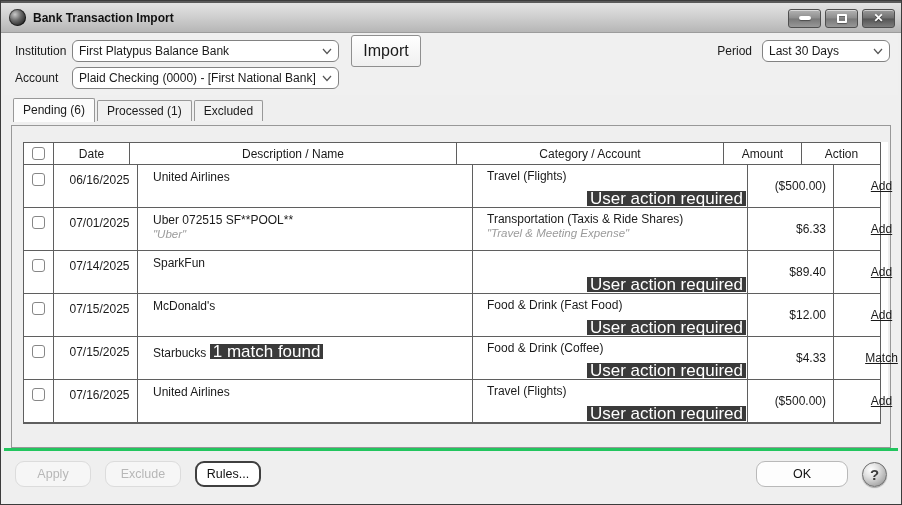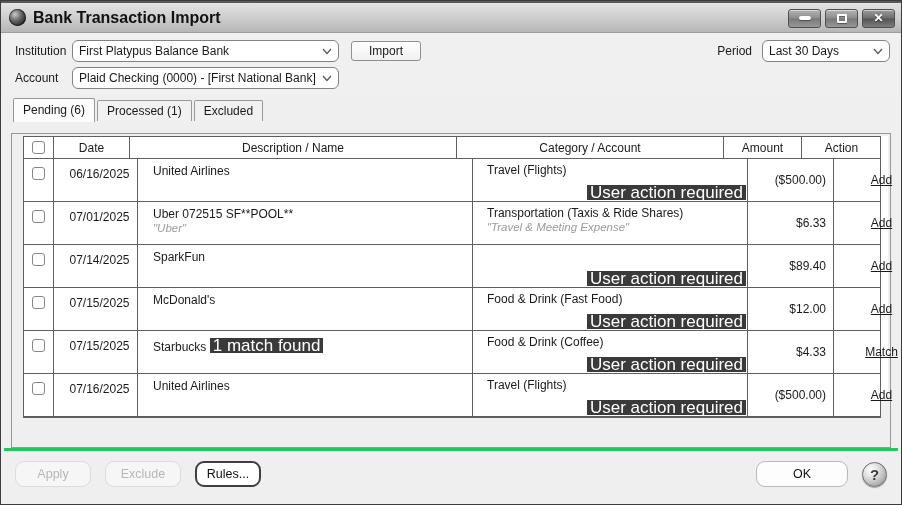--- a/index.html
+++ b/index.html
@@ -25,21 +25,21 @@
     background: linear-gradient(180deg, #e6e6e6 0%, #d2d2d2 45%, #b6b6b6 100%);
     border-bottom: 1px solid #9c9c9c;
     display: flex; align-items: center; gap: 7px;
   }
   .app-icon {
     width: 17px; height: 17px; border-radius: 50%;
     background: radial-gradient(circle at 35% 32%, #c9c9c9 0%, #6b6b6b 38%, #161616 85%);
     box-shadow: inset 0 0 0 1px rgba(0,0,0,.5);
     flex: none;
   }
-  .title-text { font-weight: bold; font-size: 16px; color: #111; flex: 1; }
+  .title-text { font-weight: bold; font-size: 12px; color: #111; flex: 1; }
   .win-btns { display: flex; gap: 4px; align-items: flex-start; padding-top: 1px; }
   .win-btn {
     width: 33px; height: 19px; border: 1px solid #4f4f4f; border-radius: 3px;
     background: linear-gradient(180deg,#b3b3b3 0%,#8d8d8d 48%,#787878 52%,#989898 100%);
     box-shadow: inset 0 1px 0 rgba(255,255,255,.5);
     display: flex; align-items: center; justify-content: center;
     cursor: pointer;
   }
   .win-btn.close { background: linear-gradient(180deg,#9a9a9a 0%,#6f6f6f 48%,#545454 52%,#7d7d7d 100%); }
   .glyph-min { width: 12px; height: 4px; background: #fff; border-radius: 2px; box-shadow: 0 1px 1px rgba(0,0,0,.4); }
@@ -51,40 +51,40 @@
   .form-label { width: 57px; flex: none; color: #1a1a1a; }
   .combo {
     height: 22px; background: #fff; border: 1px solid #828282; border-radius: 6px;
     display: flex; align-items: center; padding: 0 4px 0 6px; cursor: pointer;
   }
   .combo .val { flex: 1; white-space: nowrap; overflow: hidden; }
   .combo-inst { width: 267px; }
   .combo-period { width: 128px; }
   .chev { width: 14px; height: 14px; flex: none; color:#555; }
   .btn-import {
-    margin-left: 12px; width: 70px; height: 20px;
+    margin-left: 12px; width: 70px; height: 32px;
     background: linear-gradient(180deg,#ffffff,#f0f0f0);
     border: 1px solid #8f8f8f; border-radius: 3px;
-    font-size: 12px; cursor: pointer; color:#1a1a1a;
+    font-size: 16px; cursor: pointer; color:#1a1a1a;
   }
   .period-group { margin-left: auto; display: flex; align-items: center; }
   .period-label { margin-right: 10px; }
   
-  .tabs-row { display: flex; align-items: flex-end; margin: 2px 0 12px 9px; height: 24px; position: relative; z-index: 2; }
+  .tabs-row { display: flex; align-items: flex-end; margin: 2px 0 4px 9px; height: 24px; position: relative; z-index: 2; }
   .tab {
     border: 1px solid #989898; border-bottom: none;
     background: #f1f1f1; padding: 0 9px; height: 21px;
     display:flex; align-items:center; margin-right: 2px; cursor: pointer;
     border-radius: 2px 2px 0 0; color:#1a1a1a;
   }
   .tab.active { background: #fcfcfc; height: 24px; margin-bottom: -1px; padding-bottom: 1px; }
   
   .tab-panel {
     margin: 0 7px; border: 1px solid #989898; background: #efefef;
-    flex: 1; padding: 2px 3px 0 11px; position: relative; z-index: 1;
+    flex: 1; padding: 16px 3px 0 11px; position: relative; z-index: 1;
     display: flex; align-items: flex-start;
   }
   .tx-table { border: 1px solid #5f5f5f; background: #fff; width: 858px; flex: none; }
   .t-row { display: flex; border-bottom: 1px solid #5f5f5f; height: 43px; background: #fff; gap: 8px; }
   .t-row:last-child { border-bottom: 1px solid #5f5f5f; }
   .t-head { height: 22px; border-bottom: 1px solid #5f5f5f; display:flex; background:#fff; }
   .cell { border-right: 1px solid #5f5f5f; overflow: hidden; position: relative; }
   .cell:last-child { border-right: none; }
   .c-check { width: 30px; display:flex; align-items:center; justify-content:center; flex:none; }
   .t-row .c-check { align-items: flex-start; padding-top: 8px; }

